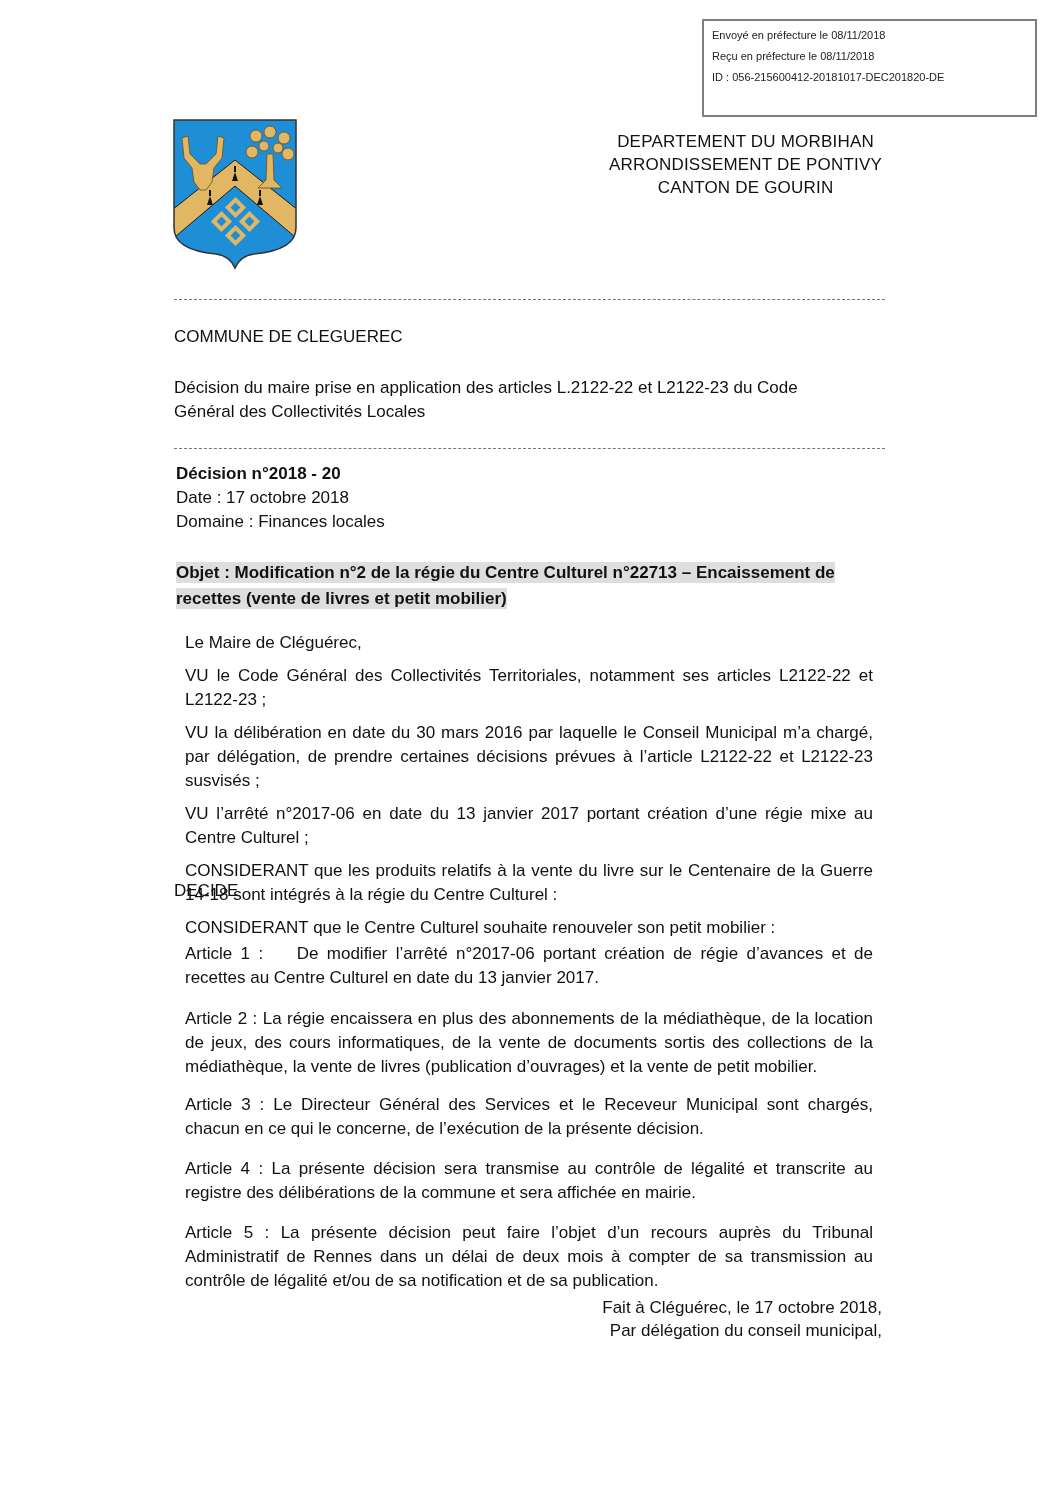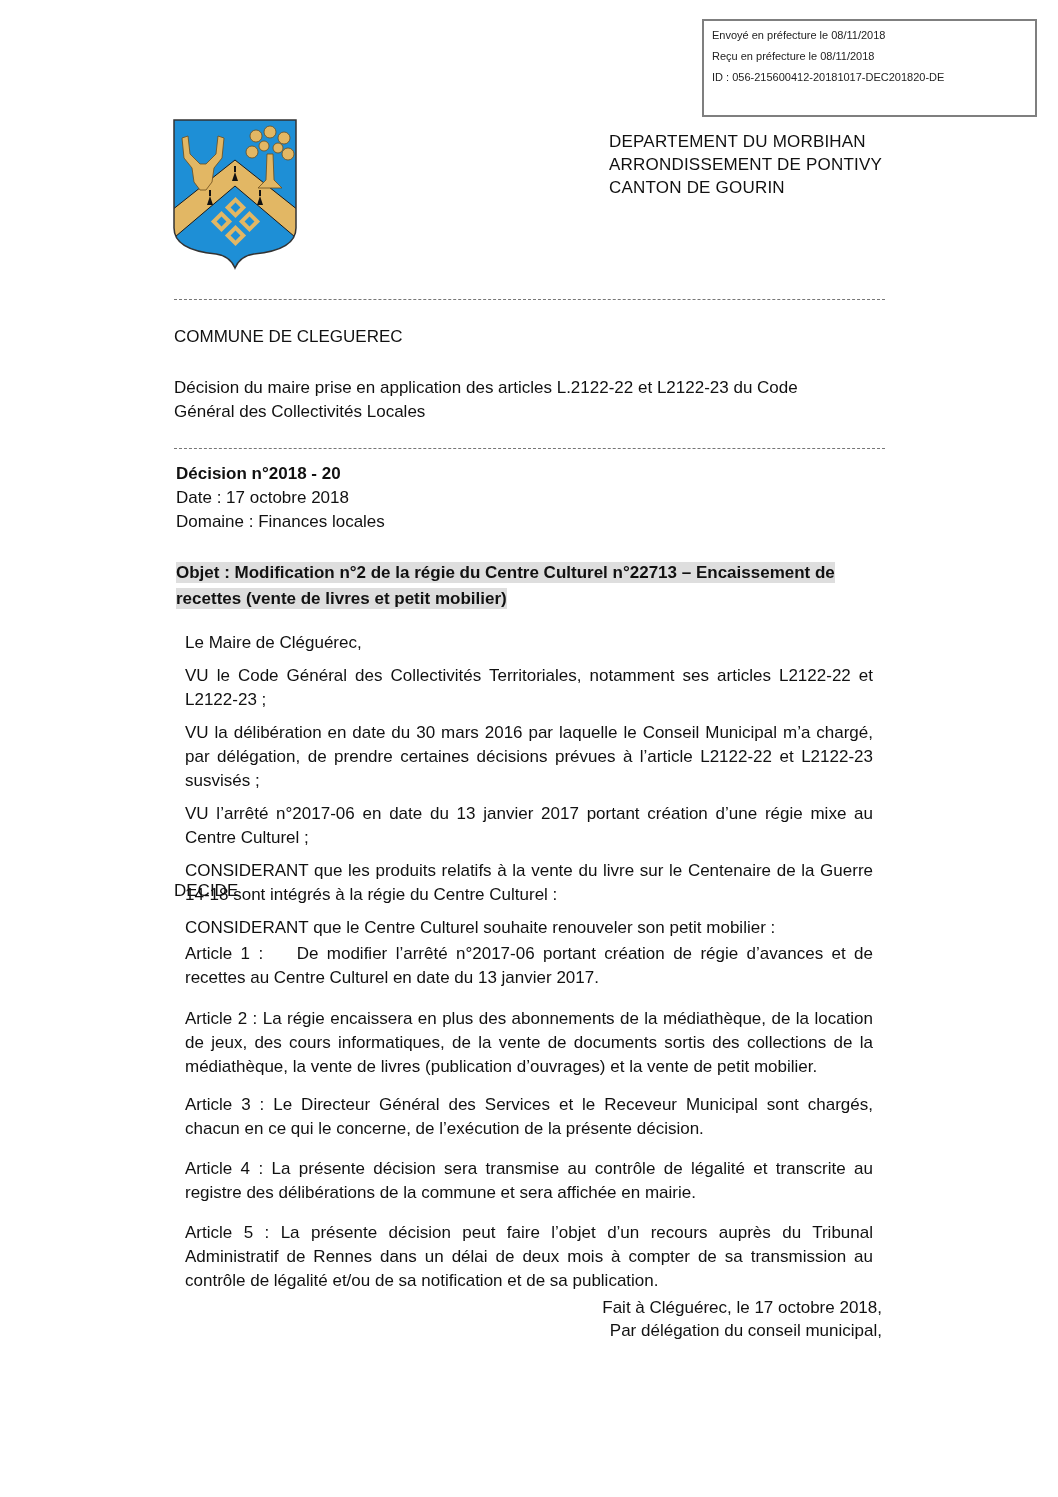--- a/index.html
+++ b/index.html
@@ -3,21 +3,21 @@
 <meta charset="utf-8">
 <style>
   html, body { margin: 0; padding: 0; background: #ffffff; }
   body { width: 1058px; height: 1497px; position: relative; overflow: hidden;
          font-family: "Liberation Sans", sans-serif; color: #111; }
   .stamp { position: absolute; left: 702px; top: 19px; width: 335px; height: 98px;
            border: 2px solid #7f7f7f; border-bottom: 2px solid #7f7f7f; box-sizing: border-box;
            font-size: 11px; color: #222; padding: 7px 0 0 8px; }
   .stamp div { height: 21px; line-height: 14px; }
   .crest { position: absolute; left: 172px; top: 118px; width: 130px; height: 150px; }
-  .dept { position: absolute; right: 176px; top: 130px; text-align: left;
+  .dept { position: absolute; right: 176px; top: 130px; text-align: center;
           font-size: 17px; line-height: 23px; letter-spacing: 0.2px; }
   .rule { position: absolute; left: 174px; width: 711px; height: 0; border-top: 1px dashed #777; }
   .center { position: absolute; left: 174px; width: 711px; text-align: left; font-size: 17px; }
   .body { position: absolute; left: 176px; width: 706px; font-size: 17px; line-height: 24px; }
   .just { text-align: justify; text-align-last: left; }
   b { font-weight: normal; }
   .objet { background: #dedede; font-weight: bold; display: inline; line-height: 26px; padding: 1px 0; }
   p { margin: 9px; }
 </style>
 </head>

